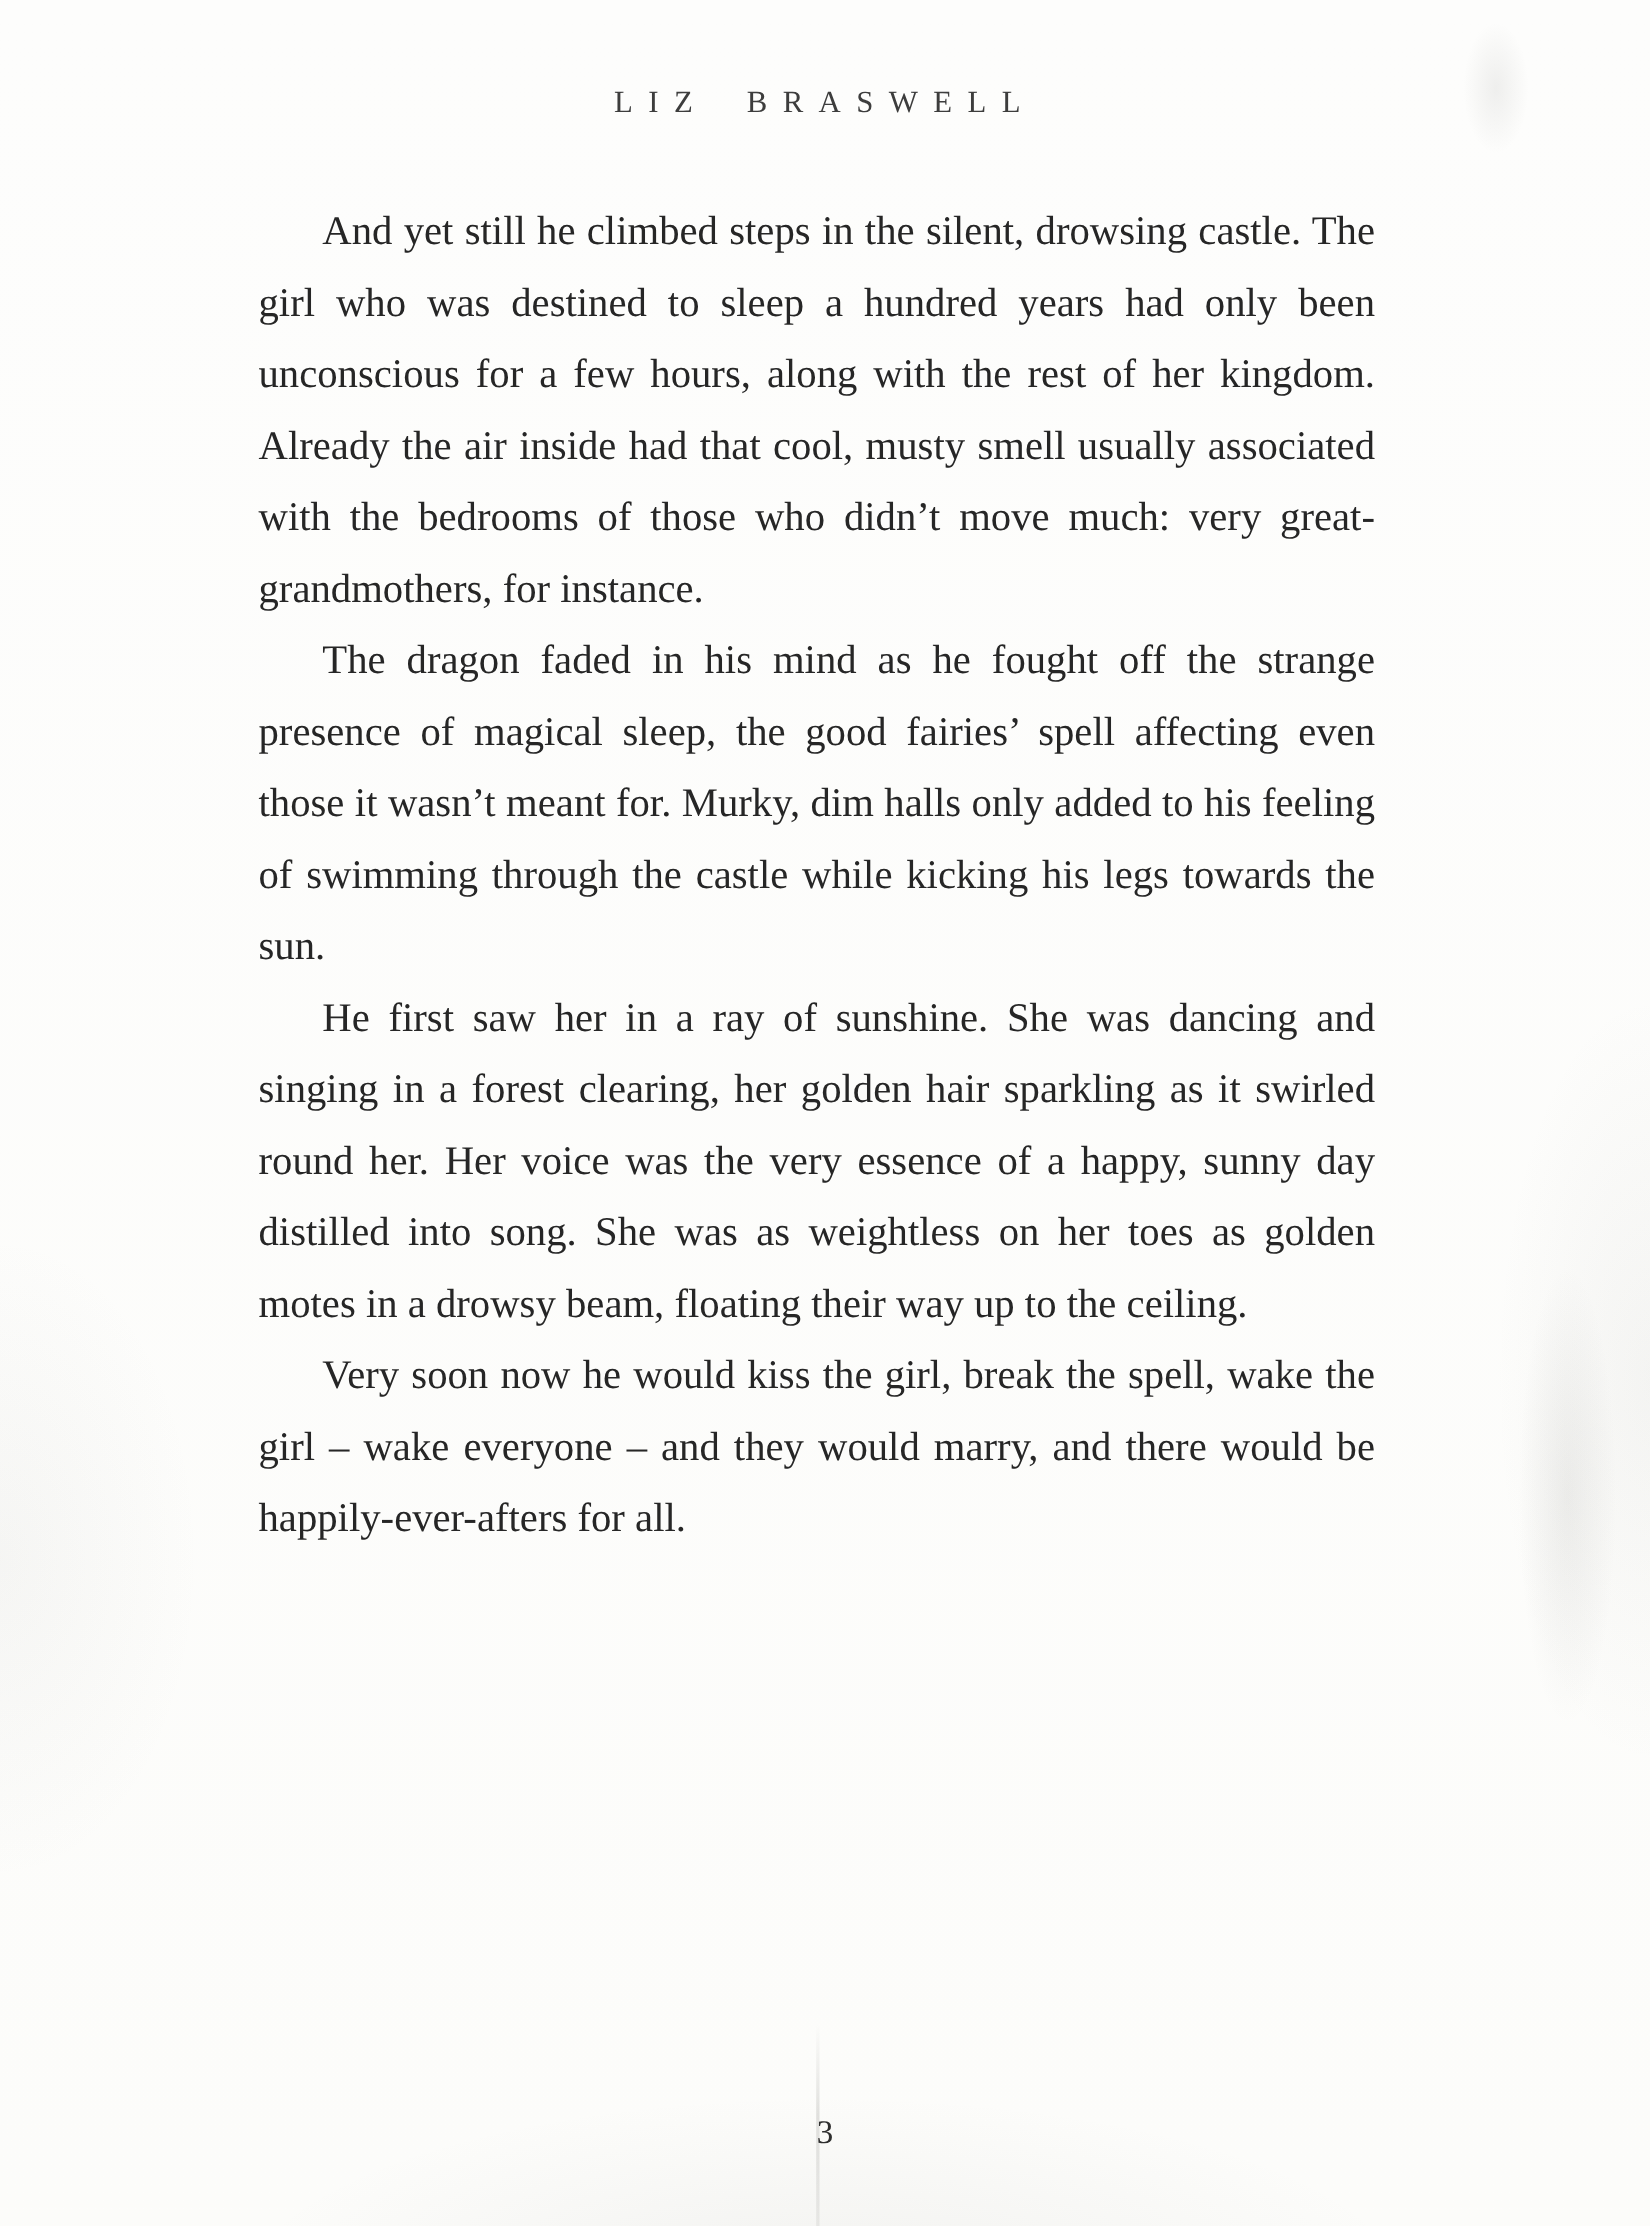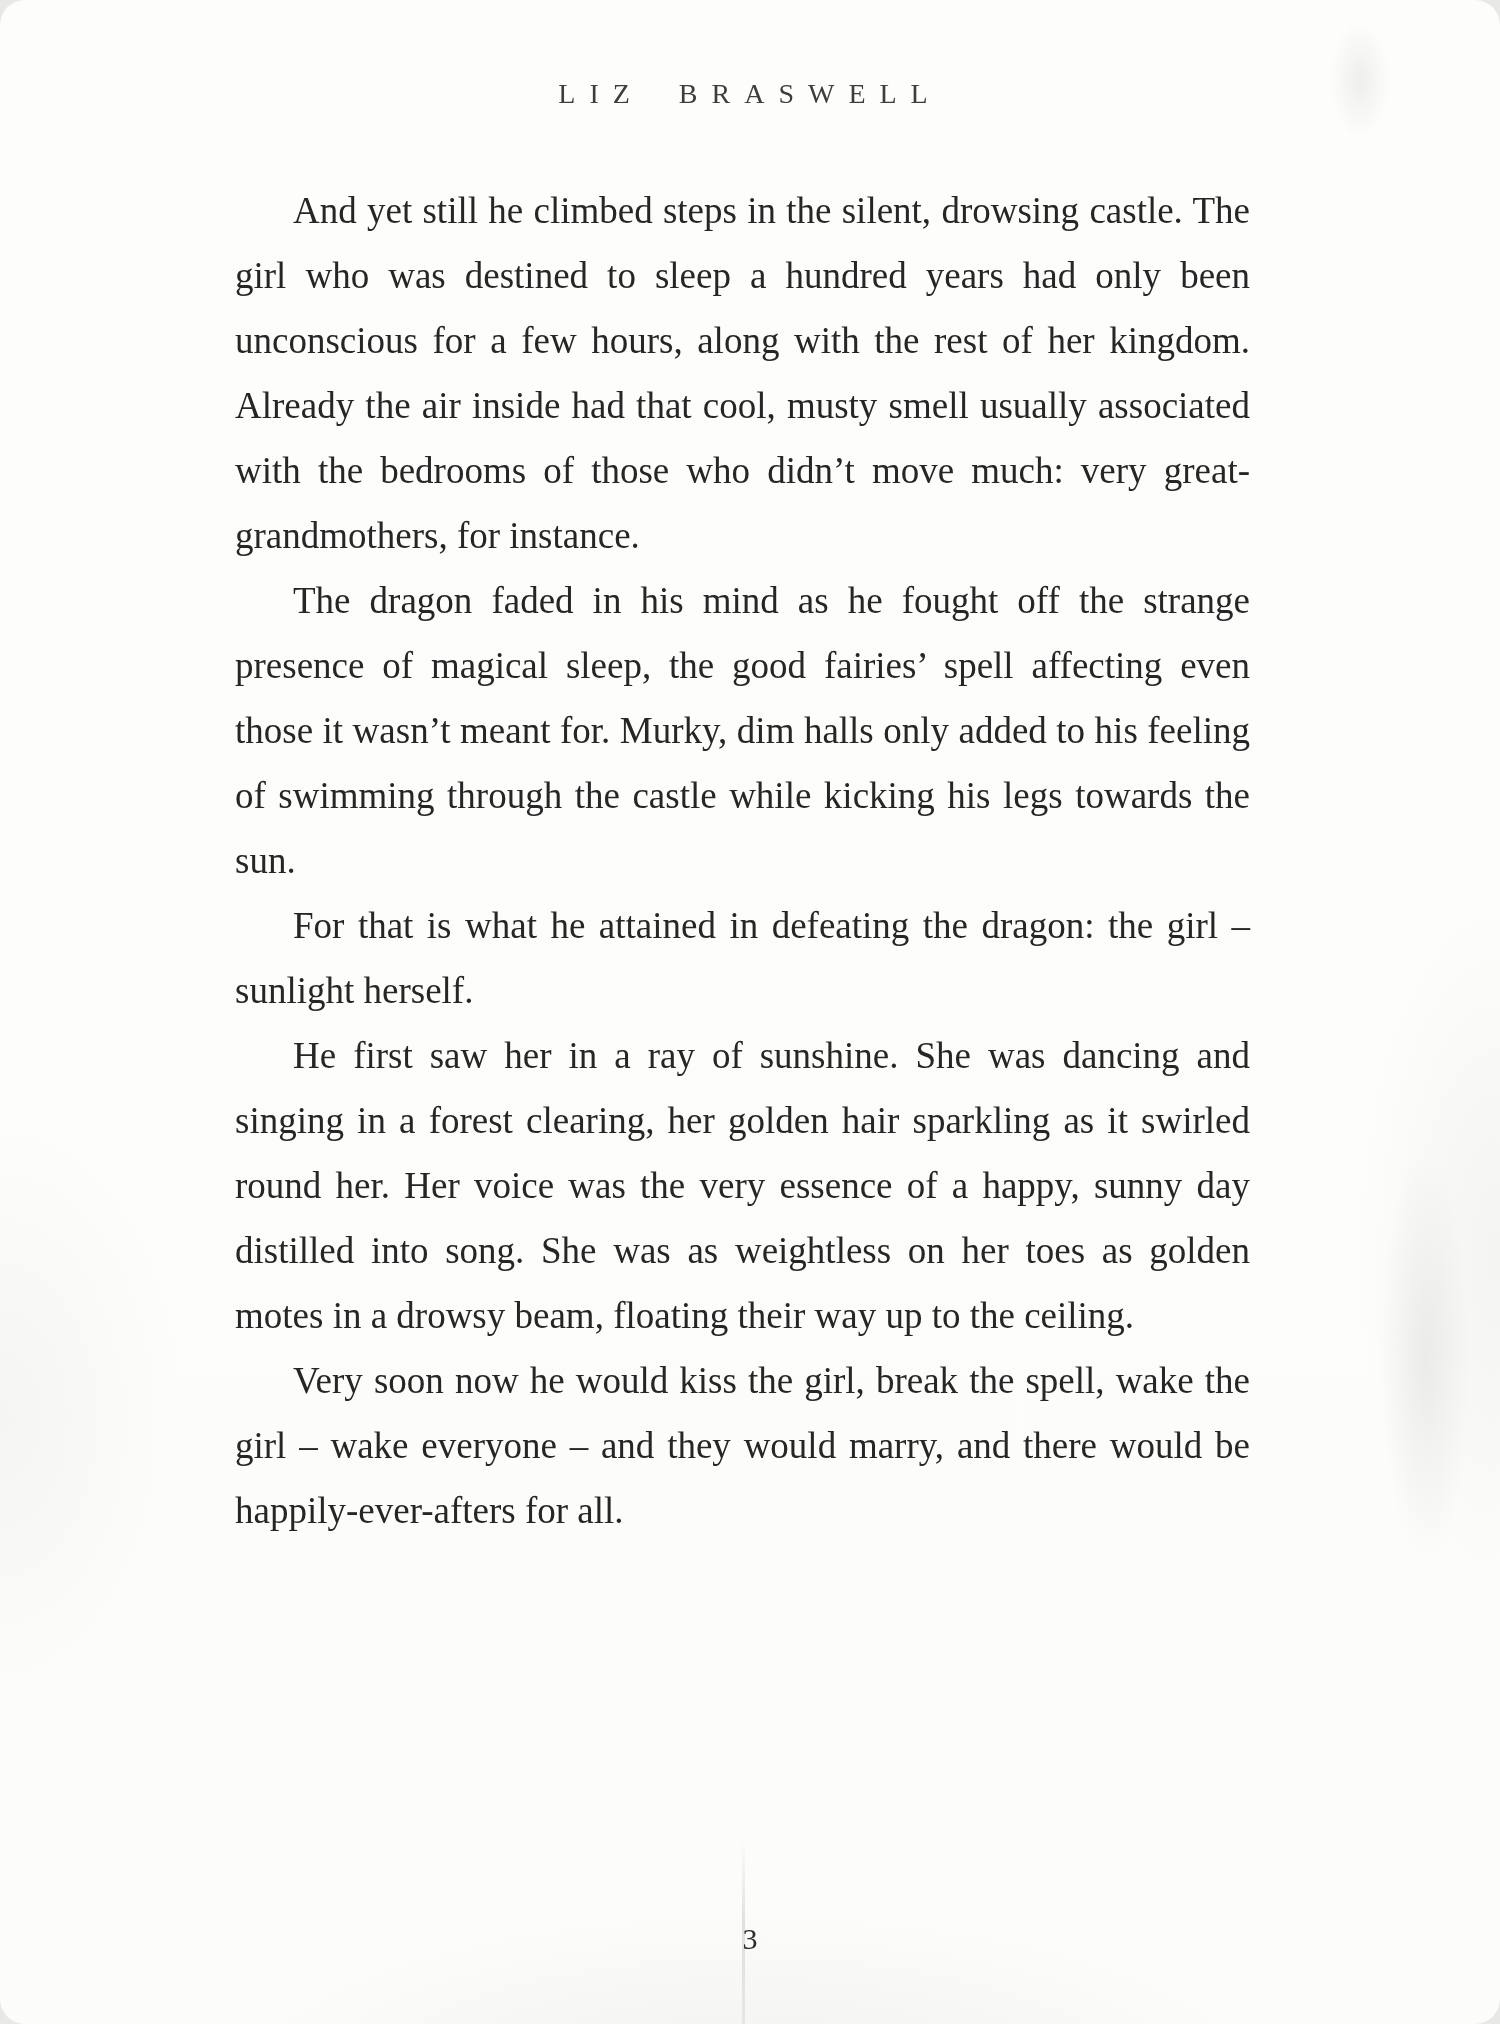--- a/index.html
+++ b/index.html
@@ -13,21 +13,20 @@
     height: 2024px;
     margin: 0 auto;
     background:
       radial-gradient(ellipse 900px 300px at 50% 103%, rgba(120,120,115,0.08), rgba(0,0,0,0) 60%),
       radial-gradient(ellipse 200px 500px at 100% 62%, rgba(130,130,125,0.07), rgba(0,0,0,0) 70%),
       radial-gradient(ellipse 260px 420px at 0% 70%, rgba(130,130,125,0.06), rgba(0,0,0,0) 70%),
       linear-gradient(180deg, #fdfdfc 0%, #fcfcfa 100%);
     font-family: "Liberation Serif", "DejaVu Serif", serif;
     color: #262626;
     overflow: hidden;
-    border-radius: 25px;
   }
   .running-header {
     position: absolute;
     top: 78px;
     left: 0;
     width: 100%;
     text-align: center;
     font-size: 28px;
     letter-spacing: 14px;
     word-spacing: 14px;
@@ -87,21 +86,20 @@
 </style>
 </head>
 <body>
 
 <div class="page">
   <div class="running-header">LIZ BRASWELL</div>
 
   <div class="text-block">
       <p><span>And yet still he climbed steps in the silent, drowsing castle. The girl who was destined to sleep a hundred years had only been unconscious for a few hours, along with the rest of her kingdom. Already the air inside had that cool, musty smell usually associated with the bedrooms of those who didn’t move much: very great-grandmothers, for instance.</span></p>
       <p><span>The dragon faded in his mind as he fought off the strange presence of magical sleep, the good fairies’ spell affecting even those it wasn’t meant for. Murky, dim halls only added to his feeling of swimming through the castle while kicking his legs towards the sun.</span></p>
-      <p><span>For that is what he attained in defeating the dragon: the girl – sunlight herself.</span></p>
       <p><span>He first saw her in a ray of sunshine. She was dancing and singing in a forest clearing, her golden hair sparkling as it swirled round her. Her voice was the very essence of a happy, sunny day distilled into song. She was as weightless on her toes as golden motes in a drowsy beam, floating their way up to the ceiling.</span></p>
       <p><span>Very soon now he would kiss the girl, break the spell, wake the girl – wake </span><span class="italic">everyone</span><span> – and they would marry, and there would be happily-ever-afters for all.</span></p>
     </div>
 
   <div class="artifact crease"></div>
   <div class="artifact smudge-right"></div>
   <div class="artifact smudge-top-right"></div>
 
   <div class="page-number">3</div>
 </div>

